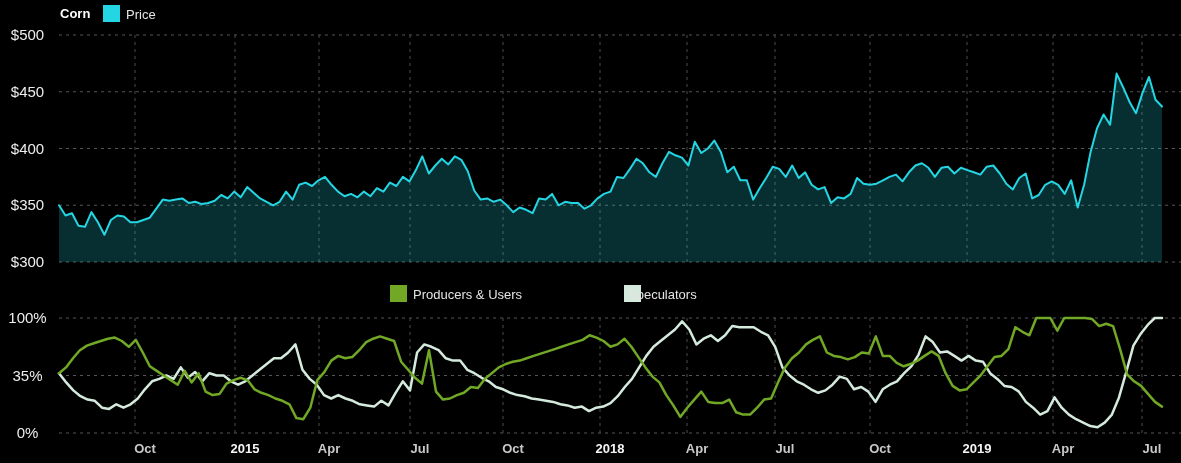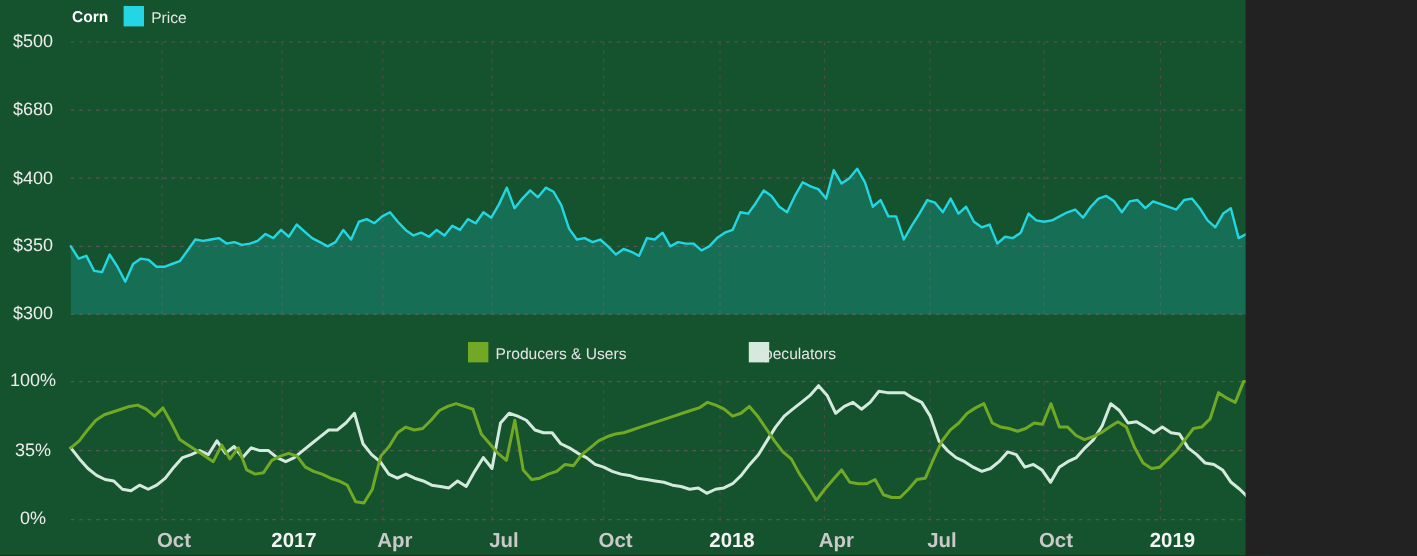--- a/index.html
+++ b/index.html
@@ -1,32 +1,32 @@
 <!DOCTYPE html>
 <html><head>
 <meta charset="utf-8">
 <style>
   html,body{margin:0;padding:0;background:#222;}
   .stage{
-    position:relative;width:1038px;height:463px;
-    background:#14532d;overflow:hidden;
+    position:relative;width:1181px;height:463px;
+    background:#000000;overflow:hidden;
     font-family:"Liberation Sans",sans-serif;
   }
   .chart-svg{position:absolute;left:0;top:0;}
   .lbl{position:absolute;white-space:nowrap;}
   .chart-title{font-size:13px;font-weight:bold;color:#ffffff;}
   .legend-label{font-size:13px;color:#e4e4e4;}
   .swatch{position:absolute;width:17px;height:17px;}
   .ylab{
     position:absolute;left:0;width:55px;text-align:center;
     font-size:15px;font-weight:normal;color:#ededed;line-height:16px;
   }
   .xlab{
     position:absolute;width:74px;text-align:center;top:441px;
-    font-size:17px;font-weight:bold;color:#c9c9c9;
+    font-size:13px;font-weight:bold;color:#c9c9c9;
   }
   .xlab.year{color:#f4f4f4;}
   .watermark{
     position:absolute;left:64px;top:235px;
     font-size:17px;color:rgba(158,170,167,0.85);letter-spacing:0.5px;
   }
 </style>
 </head>
 <body>
 
@@ -81,29 +81,29 @@
   <div class="legend-item">
     <span class="swatch" style="left:390px;top:285px;background:#71a825;"></span>
     <span class="lbl legend-label" style="left:413px;top:287px;">Producers &amp; Users</span>
   </div>
   <div class="legend-item">
     <span class="swatch" style="left:624px;top:285px;background:#d4eadd;"></span>
     <span class="lbl legend-label" style="left:628px;top:287px;">Speculators</span>
   </div>
 
 <div class="ylab" style="top:27px;">$500</div>
-    <div class="ylab" style="top:83.75px;">$680</div>
+    <div class="ylab" style="top:83.75px;">$450</div>
     <div class="ylab" style="top:140.5px;">$400</div>
     <div class="ylab" style="top:197.25px;">$350</div>
     <div class="ylab" style="top:254px;">$300</div>
     <div class="ylab" style="top:310px;">100%</div>
     <div class="ylab" style="top:367.5px;">35%</div>
     <div class="ylab" style="top:425px;">0%</div>
     <div class="xlab" style="left:108px;">Oct</div>
-    <div class="xlab year" style="left:208px;">2017</div>
+    <div class="xlab year" style="left:208px;">2015</div>
     <div class="xlab" style="left:292px;">Apr</div>
     <div class="xlab" style="left:383px;">Jul</div>
     <div class="xlab" style="left:476px;">Oct</div>
     <div class="xlab year" style="left:573px;">2018</div>
     <div class="xlab" style="left:660px;">Apr</div>
     <div class="xlab" style="left:748px;">Jul</div>
     <div class="xlab" style="left:843px;">Oct</div>
     <div class="xlab year" style="left:940px;">2019</div>
     <div class="xlab" style="left:1026px;">Apr</div>
     <div class="xlab" style="left:1115px;">Jul</div>

